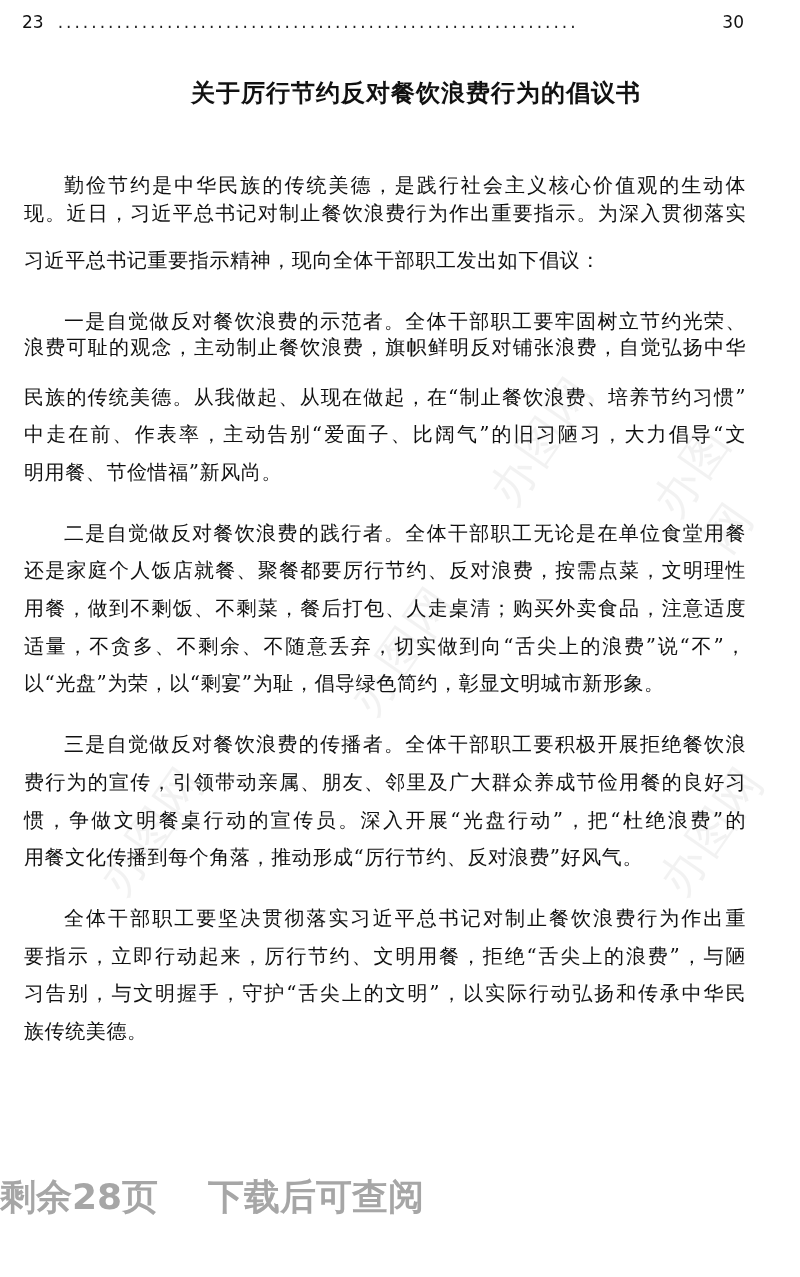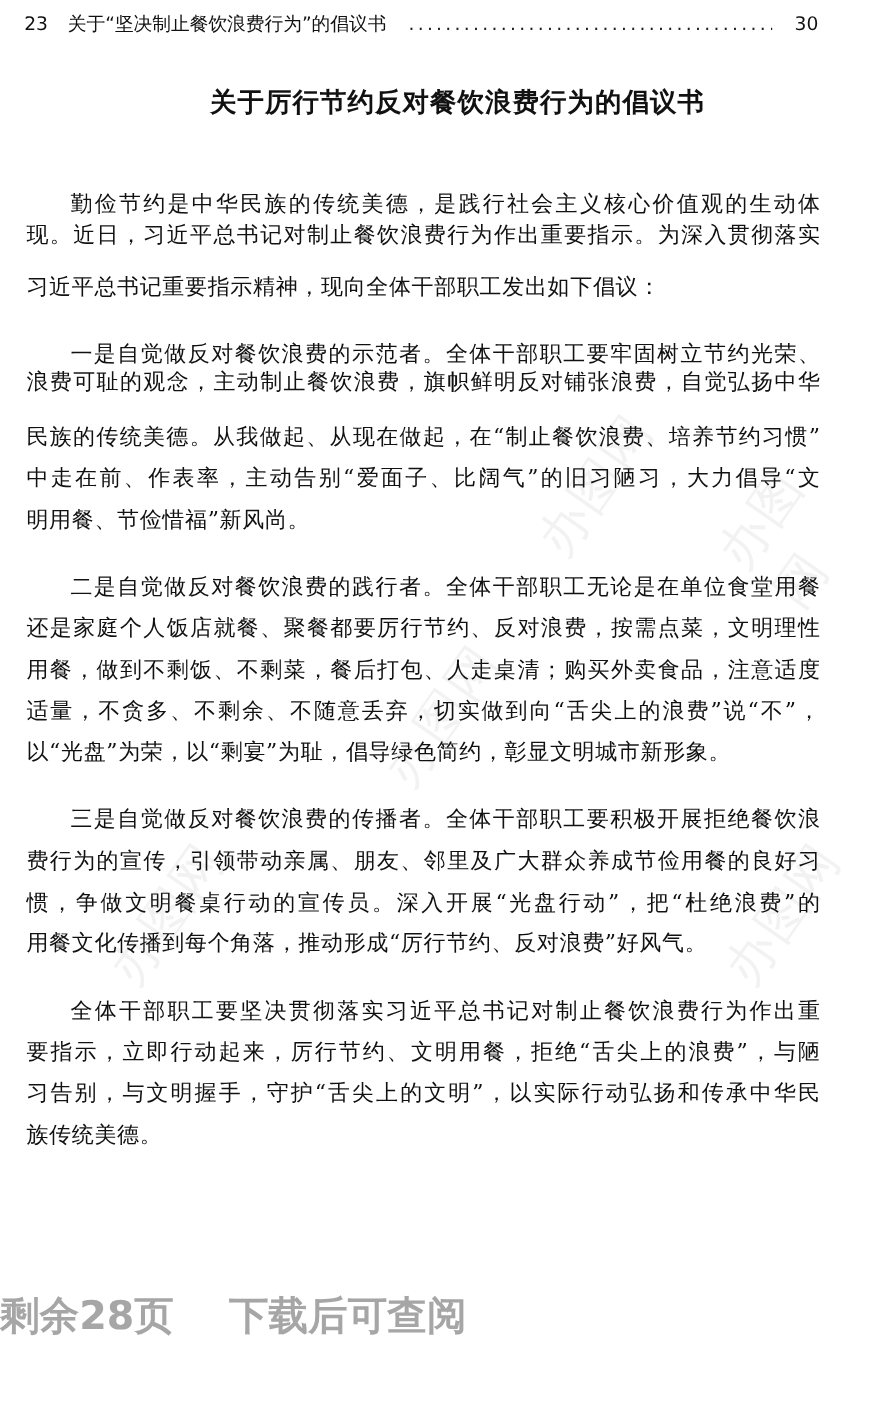--- a/index.html
+++ b/index.html
@@ -1,20 +1,20 @@
 <!DOCTYPE html>
 <html><head>
   <meta charset="utf-8">
   <style>
     html, body { margin: 0; padding: 0; background: #ffffff; }
     body { width: 800px; height: 1277px; position: relative; overflow: hidden;
            font-family: "DejaVu Serif", "Liberation Serif", serif; color: #111; }
     .toc { position: absolute; left: 22px; top: 8px; width: 722px; height: 28px;
            font-family: "DejaVu Sans", "Liberation Sans", sans-serif; font-size: 17px; line-height: 28px;
-           display: flex; align-items: center; gap: 12px; }
+           display: flex; align-items: center; }
     .toc .num { margin-right: 6px; }
     .toc .leader { flex: 1; overflow: hidden; white-space: nowrap; margin: 0 8px; letter-spacing: 3px; color: #222; }
     .toc .page { text-align: right; }
     .title { position: absolute; left: 0; width: 800px; top: 76px; text-align: center;
              font-size: 24px; font-weight: bold; line-height: 34px; letter-spacing: 1px; margin-left: 16px; }
     .line { position: absolute; left: 24px; width: 722px; font-size: 20px; line-height: 30px;
             white-space: nowrap; letter-spacing: 0.6px; }
     .line.indent { left: 64px; width: 682px; }
     .line.just { text-align: justify; text-align-last: justify; }
     .watermark { position: absolute; font-family: "DejaVu Sans", "Liberation Sans", sans-serif;
@@ -24,21 +24,20 @@
               font-family: "DejaVu Sans", "Liberation Sans", sans-serif; font-size: 36px; font-weight: bold;
               color: #a6a6a6; line-height: 50px; }
     .footer span { display: inline-block; }
     .footer .gap { width: 50px; }
   </style>
 </head>
 <body>
 
 <div class="toc">
   <span class="num">23</span>
-  <span class="entry">关于“坚决制止餐饮浪费行为”的倡议书</span>
   <span class="leader">..............................................................</span>
   <span class="page">30</span>
 </div>
 
 <div class="title">关于厉行节约反对餐饮浪费行为的倡议书</div>
 
 <div>
   <div class="line indent just" style="top:170px">勤俭节约是中华民族的传统美德，是践行社会主义核心价值观的生动体</div>
   <div class="line just" style="top:198px">现。近日，习近平总书记对制止餐饮浪费行为作出重要指示。为深入贯彻落实</div>
   <div class="line" style="top:245px">习近平总书记重要指示精神，现向全体干部职工发出如下倡议：</div>

